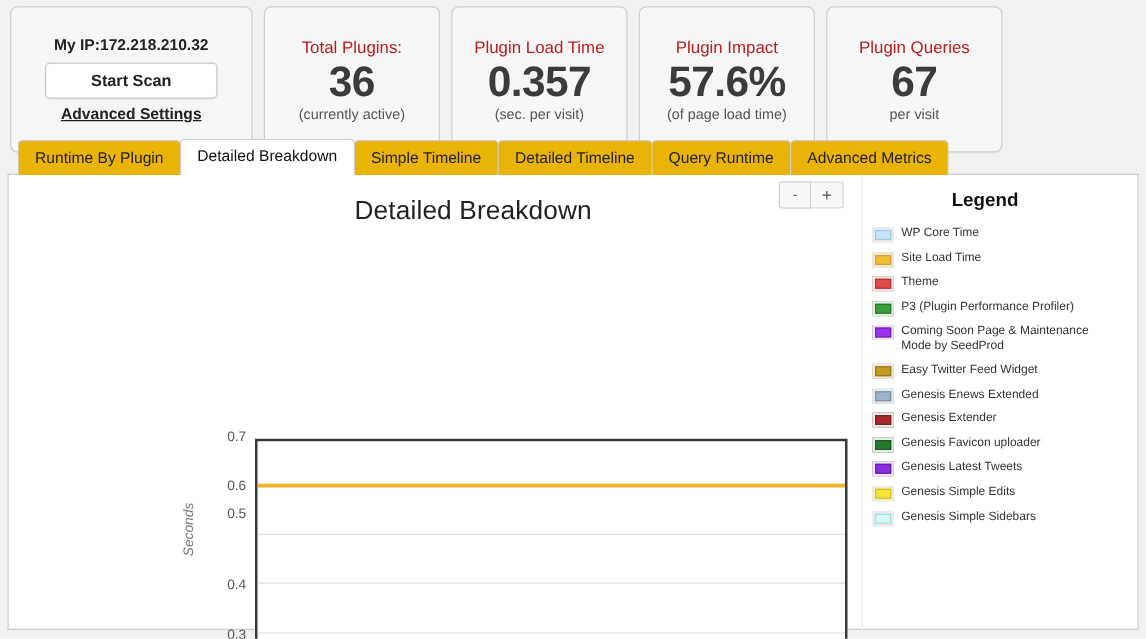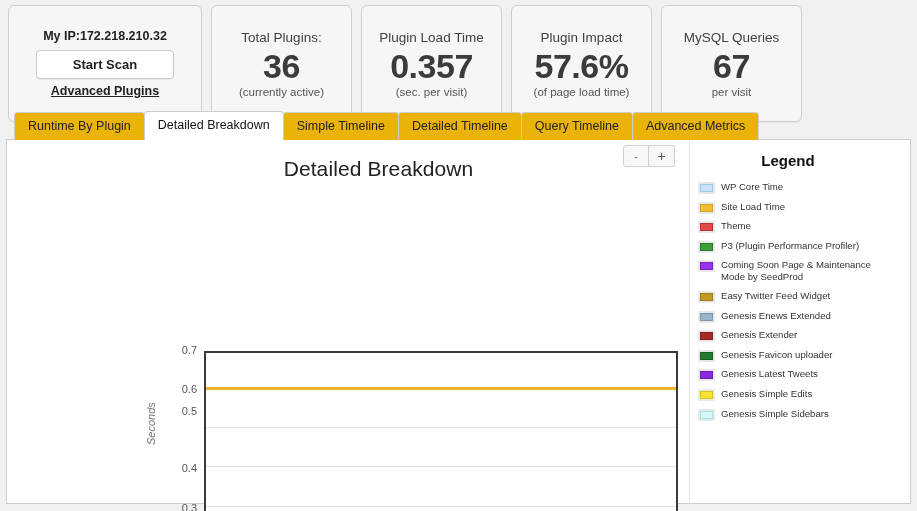--- a/index.html
+++ b/index.html
@@ -29,21 +29,21 @@
     flex-direction: column;
     align-items: center;
     justify-content: center;
     padding: 4px 10px;
     box-shadow: 0 1px 0 rgba(0,0,0,.03);
   }
   .stat-card.wide { width: 194px; justify-content: center; gap: 3px;}
   .stat-card.num  { width: 141px; }
   .stat-title {
     font-size: 13.5px;
-    color: #404040;
+    color: #b91c1c;
     font-weight: 400;
     line-height: 17px;
     white-space: nowrap;
   }
   .stat-ip {
     font-size: 12.5px;
     font-weight: bold;
     color: #222;
     white-space: nowrap;
   }
@@ -239,21 +239,21 @@
   }
 </style>
 </head>
 <body>
 
 <div id="stats-bar">
 
   <div class="stat-card wide">
     <div class="stat-ip">My IP:172.218.210.32</div>
     <button class="scan-btn">Start Scan</button>
-    <span class="adv-link">Advanced Plugins</span>
+    <span class="adv-link">Advanced Settings</span>
   </div>
 
   <div class="stat-card num">
     <div class="stat-title">Total Plugins:</div>
     <div class="stat-value">36</div>
     <div class="stat-sub">(currently active)</div>
   </div>
 
   <div class="stat-card num">
     <div class="stat-title">Plugin Load Time</div>
@@ -261,32 +261,32 @@
     <div class="stat-sub">(sec. per visit)</div>
   </div>
 
   <div class="stat-card num">
     <div class="stat-title">Plugin Impact</div>
     <div class="stat-value">57.6%</div>
     <div class="stat-sub">(of page load time)</div>
   </div>
 
   <div class="stat-card num">
-    <div class="stat-title">MySQL Queries</div>
+    <div class="stat-title">Plugin Queries</div>
     <div class="stat-value">67</div>
     <div class="stat-sub">per visit</div>
   </div>
 </div>
 
 <div id="tabs-strip">
     <div class="tab">Runtime By Plugin</div>
     <div class="tab active">Detailed Breakdown</div>
     <div class="tab">Simple Timeline</div>
     <div class="tab">Detailed Timeline</div>
-    <div class="tab">Query Timeline</div>
+    <div class="tab">Query Runtime</div>
     <div class="tab">Advanced Metrics</div>
   </div>
 
 <div id="chart-panel">
 
   <div id="chart-title">Detailed Breakdown</div>
 
   <div id="plot-wrap">
 
     <div id="y-axis-label">Seconds</div>

